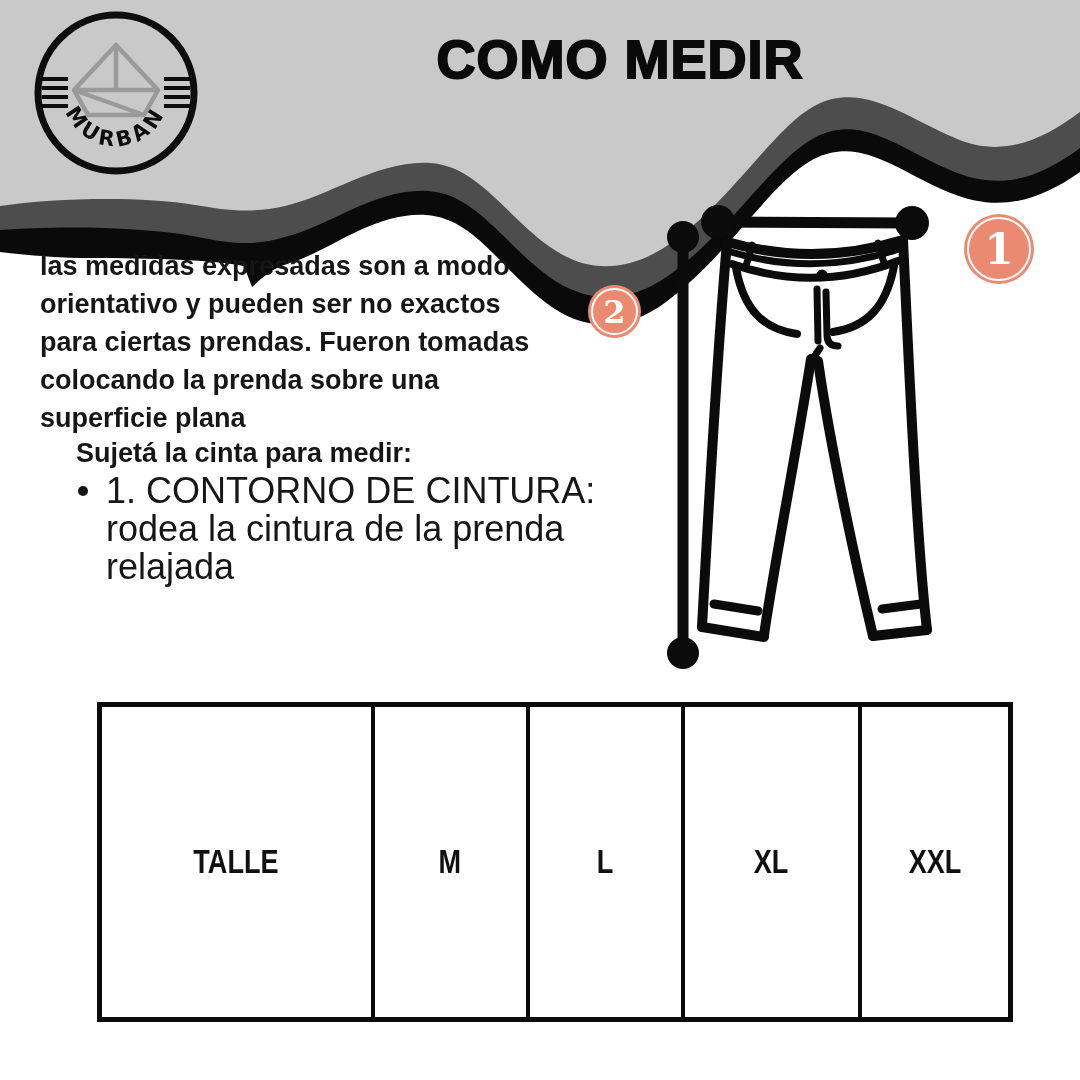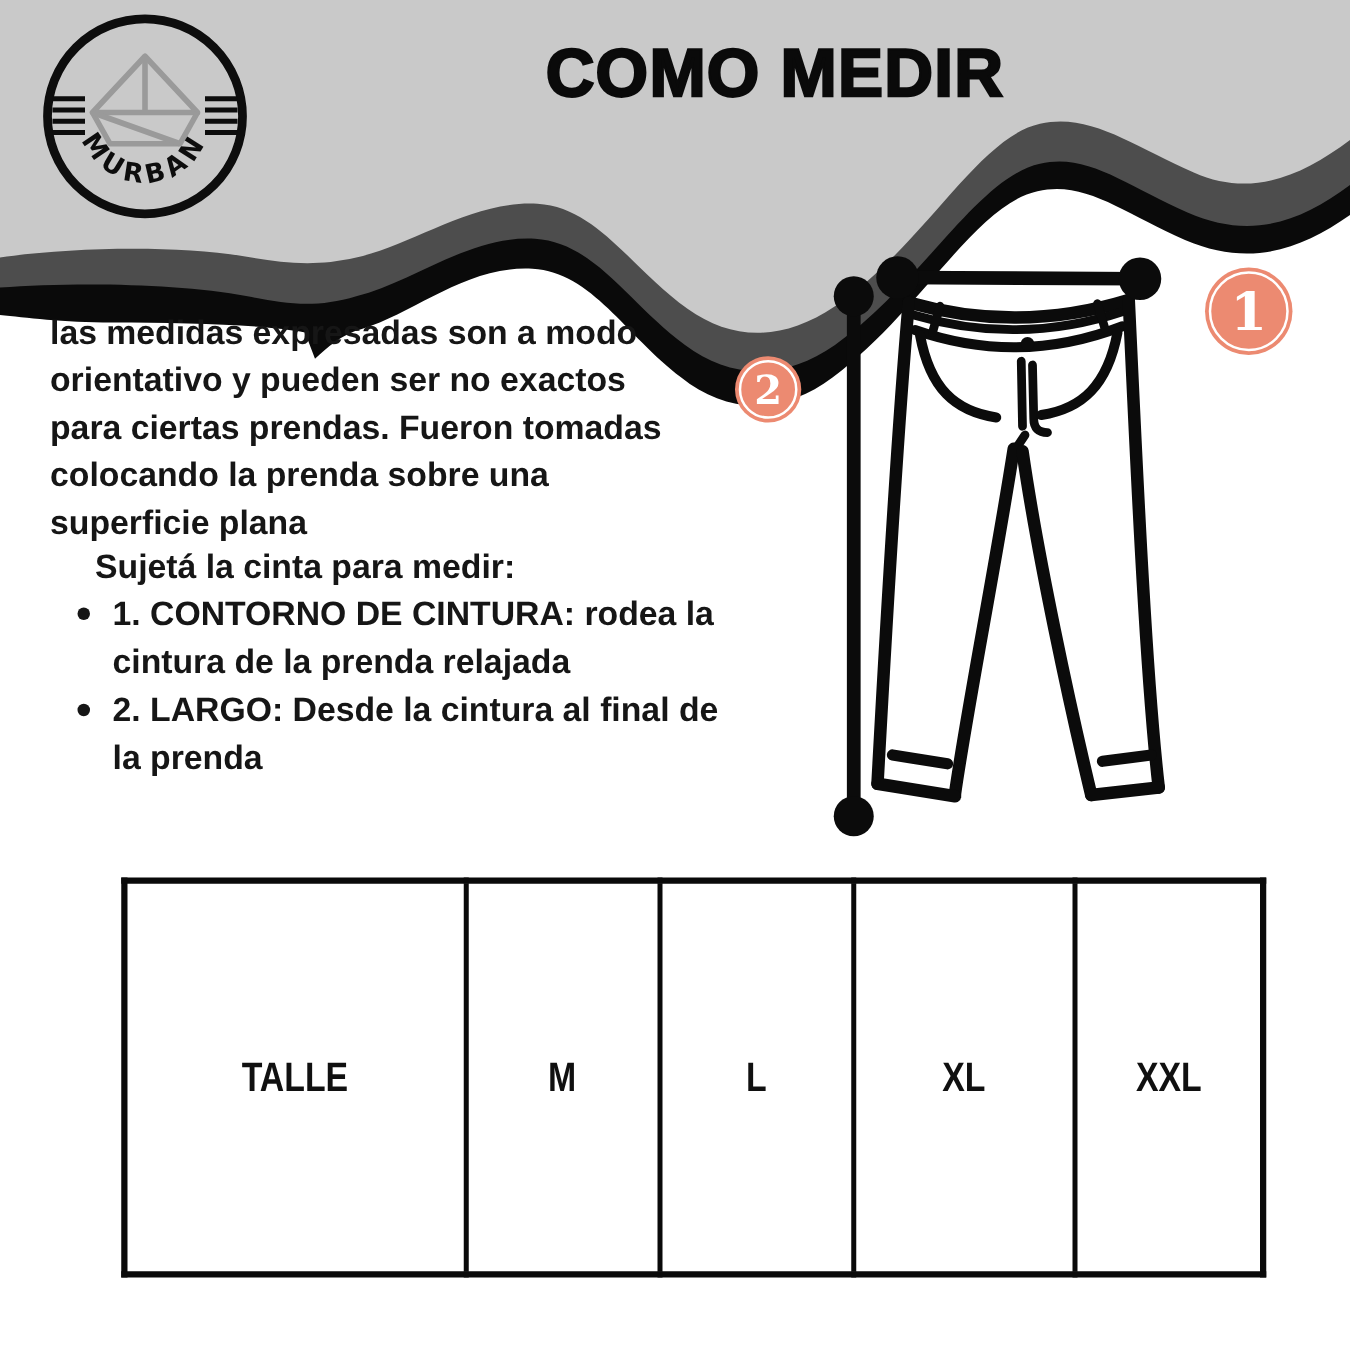--- a/index.html
+++ b/index.html
@@ -22,22 +22,22 @@
     position:absolute;left:40px;top:247px;width:540px;
     font-size:27px;line-height:38px;font-weight:700;
     white-space:pre-line;color:#161616;
   }
   
   .instr-head{
     position:absolute;left:52px;top:438px;width:560px;
     font-size:27px;font-weight:700;color:#161616;margin-left:24px;
   }
   .instr-list{
-    position:absolute;left:48px;top:472px;width:540px;margin:0;padding:0;
-    list-style:none;font-size:27px;line-height:38px;font-weight:700;color:#161616;
+    position:absolute;left:64px;top:472px;width:540px;margin:0;padding:0;
+    list-style:none;font-size:36px;line-height:38px;font-weight:400;color:#161616;
   }
   .instr-list li{position:relative;padding-left:42px;margin-bottom:1px;}
   .instr-list li .dot{
     position:absolute;left:14px;top:14px;width:10px;height:10px;border-radius:50%;
     background:#161616;
   }
   
   .pants-diagram{position:absolute;left:590px;top:185px;width:470px;height:490px;}
   .badge{
     position:absolute;border-radius:50%;background:#EC8A71;
@@ -111,24 +111,20 @@
 para ciertas prendas. Fueron tomadas
 colocando la prenda sobre una
 superficie plana</div>
 
 <div class="instr-head">Sujetá la cinta para medir:</div>
 <ul class="instr-list">
   <li>
     <span class="dot"></span>
     <span>1. CONTORNO DE CINTURA: rodea la cintura de la prenda relajada</span>
   </li>
-  <li>
-    <span class="dot"></span>
-    <span>2. LARGO: Desde la cintura al final de la prenda</span>
-  </li>
 </ul>
 
 <svg class="pants-diagram" viewBox="0 0 470 490">
   <g stroke="#0b0b0b" fill="none" stroke-linecap="round" stroke-linejoin="round">
 
     <path stroke-width="10" d="M137,57 Q225,82 313,55"></path>
     <path stroke-width="7" d="M141,67 Q225,92 309,64"></path>
     <path stroke-width="8" d="M142,79 Q225,108 308,76"></path>
     <path stroke-width="7" d="M162,60 L156,81 M288,58 L294,78"></path>
 

